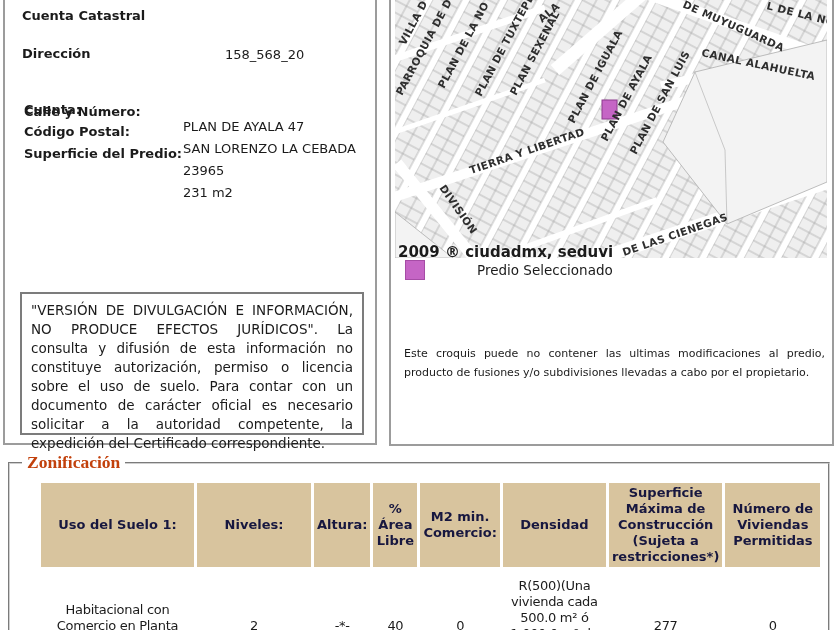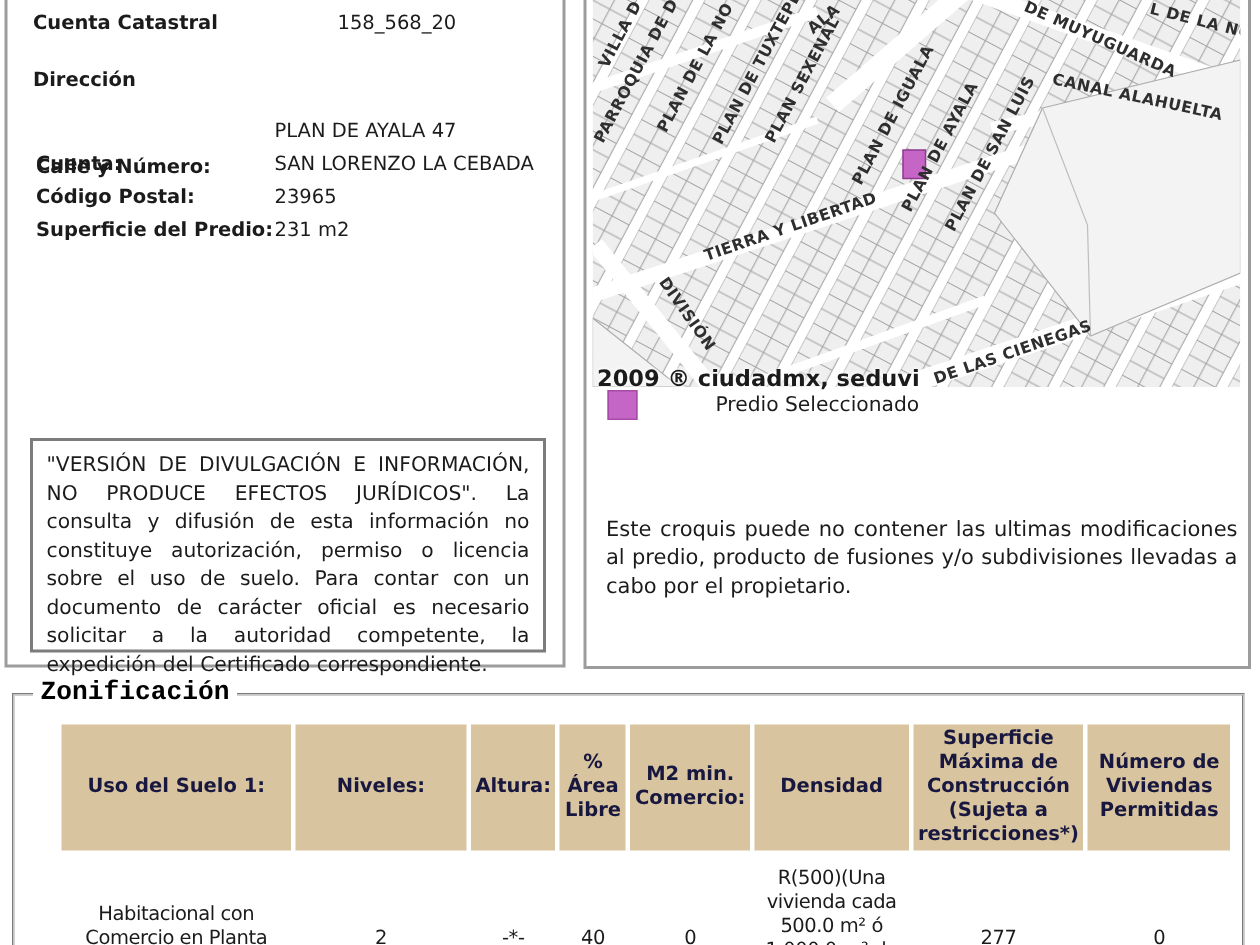--- a/index.html
+++ b/index.html
@@ -7,49 +7,49 @@
   #page {
     position:relative; width:840px; height:630px; overflow:hidden;
     font-family:"DejaVu Sans","Liberation Sans",sans-serif;
     color:#1b1b1b; font-size:13px; background:#fff;
   }
   .panel { position:absolute; border:2px solid #9c9c9c; background:#fff; }
   #left-panel  { left:3px;   top:-20px; width:374px; height:465px; }
   #right-panel { left:389px; top:-20px; width:445px; height:466px; }
   .abs { position:absolute; }
   .lbl { font-weight:bold; white-space:nowrap; }
-  .val { white-space:nowrap; }
+  .val { white-space:nowrap;margin-top:39px; }
   #disclaimer-box {
     position:absolute; left:15px; top:310px; width:344px; height:143px;
     border:2px solid #7c7c7c; padding:7px 9px;
     font-size:13.5px; line-height:19px; text-align:justify;
   }
   #map-canvas { position:absolute; left:4px; top:18px; width:432px; height:258px; overflow:hidden; background:#fff; }
   #map-attribution {
     position:absolute; left:7px; top:261px; font-size:15px; color:#1b1b1b;
     text-shadow:0 0 3px #fff, 0 0 3px #fff;
     font-weight:bold;
   }
   #legend-swatch {
     position:absolute; left:14px; top:278px; width:20px; height:20px;
     background:#c565c5; border:1px solid #a64ca6;
   }
   #legend-label { position:absolute; left:42px; top:280px; font-size:13.5px;margin-left:44px; }
   #croquis-note {
     position:absolute; left:13px; top:362px; width:421px;
-    font-size:14px; line-height:19px; text-align:justify;
+    font-size:11px; line-height:19px; text-align:justify;
   }
   #zoning-fieldset {
     position:absolute; left:8px; top:462px; width:822px; height:300px;
     border:2px groove #cfcfcf; background:#fff;
   }
   #zoning-legend {
     position:absolute; left:12px; top:-12px; background:#fff; padding:0 5px;
-    font-family:Liberation Mono, monospace;
-    font-weight:bold; font-size:17.5px; color:#000000; white-space:nowrap;
+    font-family:Liberation Serif, serif;
+    font-weight:bold; font-size:17.5px; color:#c2410c; white-space:nowrap;
   }
   #zoning-table {
     position:absolute; left:28px; top:16px;
     border-collapse:separate; border-spacing:3px;
     font-size:13px; table-layout:fixed;
   }
   #zoning-table th {
     background:#d8c49e; color:#17173f; font-weight:bold;
     height:76px; vertical-align:middle; text-align:center; padding:2px 3px;
     font-size:13px; line-height:16px;

